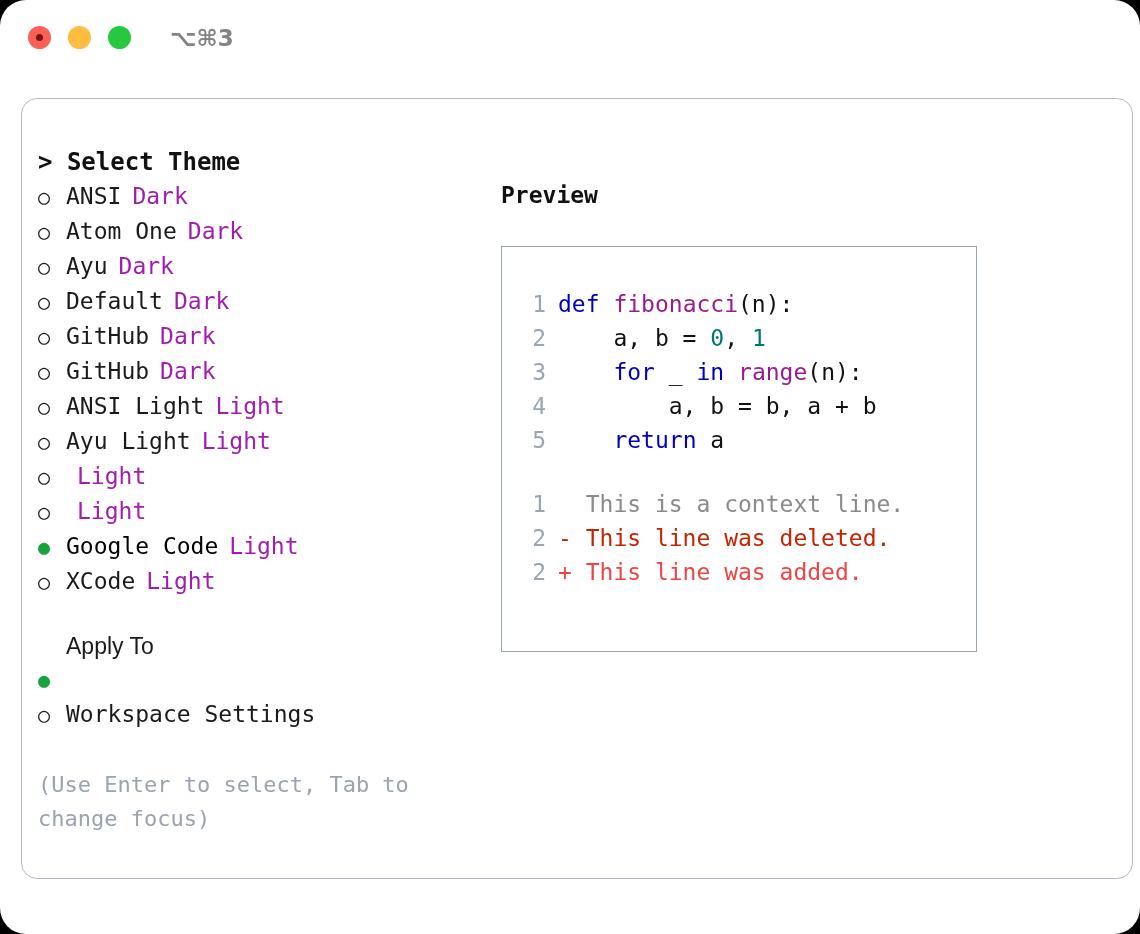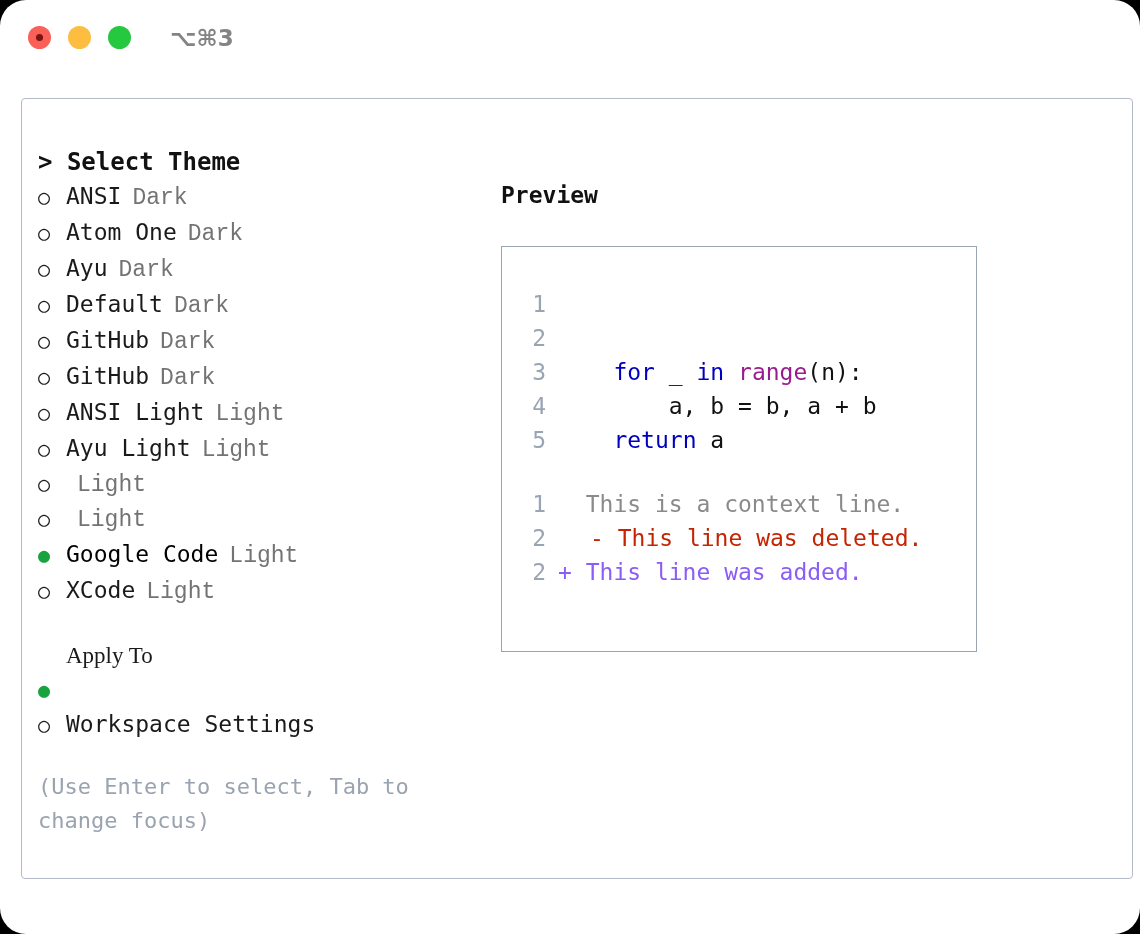--- a/index.html
+++ b/index.html
@@ -73,21 +73,21 @@
   }
 
   
   .panel {
     position: absolute;
     left: 21px;
     top: 98px;
     width: 1112px;
     height: 781px;
     border: 1.6px solid #b3bbc7;
-    border-radius: 4px;
+    border-radius: 16px;
     box-sizing: border-box;
     background: #ffffff;
     padding-left: 27px;
   }
 
   
   .left-col {
     position: absolute;
     left: 16px;
     top: 46px;
@@ -116,39 +116,38 @@
     display: inline-block;
     width: 28px;
     flex: 0 0 28px;
     font-size: 20px;
     color: #1a1a1a;
   }
   .opt.selected .marker { color: #18a33f; }
   .opt .opt-label { color: #1a1a1a; }
   .opt.selected .opt-label { color: #000000; }
   .opt .opt-kind {
-    color: #737373;
+    color: #a21caf;
     padding-left: 11px;
-    font-family: Liberation Mono, monospace;
   }
 
   .subsection {
     margin-top: 30px;
   }
   .subsection-title {
     font-size: 23px;
     color: #1a1a1a;
     line-height: 34px;
     padding-left: 28px;
     white-space: pre;
-    font-family: Liberation Serif, serif;
+    font-family: Liberation Sans, sans-serif;
   }
 
   .hint {
-    margin-top: 28px;
+    margin-top: 36px;
     font-size: 22px;
     color: #9aa3b0;
     line-height: 34px;
     width: 420px;
     font-family: "DejaVu Sans Mono", monospace;
   }
 
   
   .right-col {
     position: absolute;
@@ -199,22 +198,22 @@
   .code-text { white-space: pre; }
 
   
   .tok-kw   { color: #0000c0; }
   .tok-fn   { color: #9a1b8f; }
   .tok-num  { color: #00796b; }
   .tok-plain{ color: #111111; }
 
   .diff-gap { height: 30px; }
   .diff-ctx { color: #8a8a8a; }
-  .diff-del { color: #c62300; margin-left: 32px; }
-  .diff-add { color: #8b5cf6; }
+  .diff-del { color: #c62300; }
+  .diff-add { color: #ef4444; }
 </style>
 </head>
 <body>
 
 <div class="window">
 
   <div class="titlebar">
     <div class="lights">
       <span class="light light-red"></span>
       <span class="light light-yellow"></span>
@@ -252,22 +251,22 @@
       </div>
 
       <div class="hint">(Use Enter to select, Tab to change focus)</div>
     </div>
 
     <div class="right-col">
       <div class="preview-title">Preview</div>
 
       <div class="preview-box">
         <div class="code-area" id="code-area">
-            <div class="code-line"><span class="lineno">1</span></div>
-            <div class="code-line"><span class="lineno">2</span></div>
+            <div class="code-line"><span class="lineno">1</span><span class="code-text"><span class="tok-kw">def </span><span class="tok-fn">fibonacci</span><span class="tok-plain">(n):</span></span></div>
+            <div class="code-line"><span class="lineno">2</span><span class="code-text"><span class="tok-plain">    a, b = </span><span class="tok-num">0</span><span class="tok-plain">, </span><span class="tok-num">1</span></span></div>
             <div class="code-line"><span class="lineno">3</span><span class="code-text"><span class="tok-plain">    </span><span class="tok-kw">for</span><span class="tok-plain"> _ </span><span class="tok-kw">in</span><span class="tok-plain"> </span><span class="tok-fn">range</span><span class="tok-plain">(n):</span></span></div>
             <div class="code-line"><span class="lineno">4</span><span class="code-text"><span class="tok-plain">        a, b = b, a + b</span></span></div>
             <div class="code-line"><span class="lineno">5</span><span class="code-text"><span class="tok-plain">    </span><span class="tok-kw">return</span><span class="tok-plain"> a</span></span></div>
             <div class="diff-gap"></div>
             <div class="code-line"><span class="lineno">1</span><span class="code-text diff-ctx">  This is a context line.</span></div>
             <div class="code-line"><span class="lineno">2</span><span class="code-text diff-del">- This line was deleted.</span></div>
             <div class="code-line"><span class="lineno">2</span><span class="code-text diff-add">+ This line was added.</span></div>
           </div>
       </div>
     </div>

